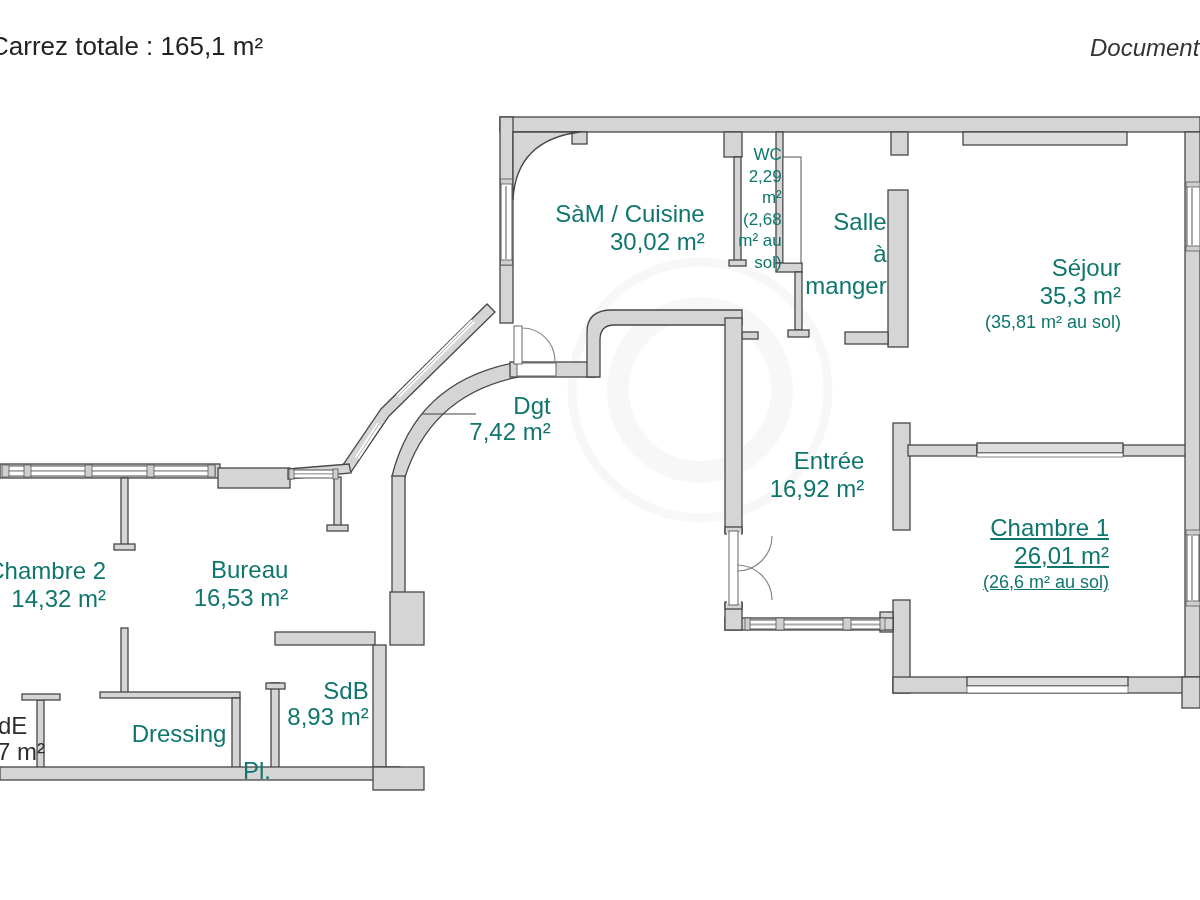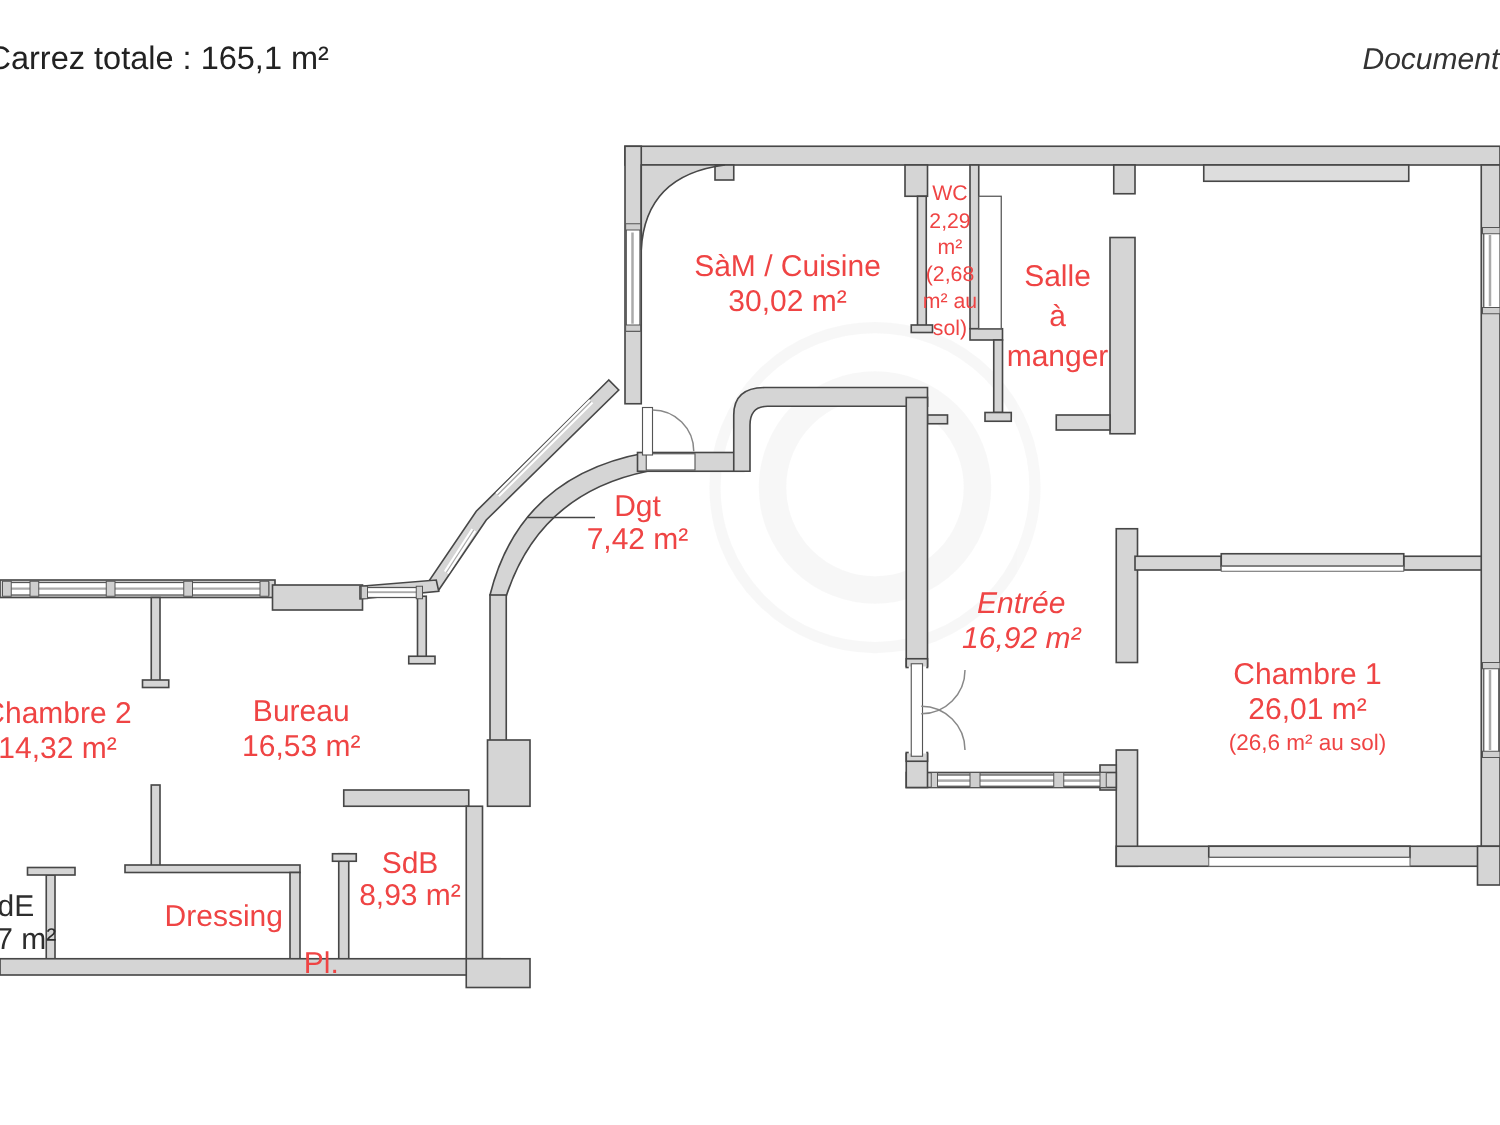--- a/index.html
+++ b/index.html
@@ -1,20 +1,20 @@
 <!DOCTYPE html>
 <html><head>
 <meta charset="utf-8">
 <style>
   html,body{margin:0;padding:0;background:#fff;}
   #stage{position:relative;width:1200px;height:900px;overflow:hidden;background:#ffffff;
          font-family:"Liberation Sans", sans-serif;color:#2d2d2d;}
   #plan-svg{position:absolute;left:0;top:0;}
-  .lbl{position:absolute;text-align:center;transform:translateX(-50%);white-space:nowrap;
-       color:#ef4444;line-height:28px;font-size:24px;}
+  .lbl{position:absolute;text-align:right;transform:translateX(-50%);white-space:nowrap;
+       color:#0f766e;line-height:28px;font-size:24px;}
   .lbl .sub{font-size:18px;line-height:24px;}
   .lbl.noshift{transform:none;}
   .hdr-left{position:absolute;left:-10px;top:31px;font-size:26px;color:#222;white-space:nowrap;}
   .hdr-right{position:absolute;left:1090px;top:34px;font-size:24px;font-style:italic;color:#333;white-space:nowrap;}
   .wc-block{line-height:21.5px;font-size:17px;}
   .salle-block{line-height:32px;}
   .sde-frag{position:absolute;white-space:nowrap;font-size:24px;}
 </style>
 </head>
 <body>
@@ -178,32 +178,37 @@
     <div>m² au</div>
     <div>sol)</div>
   </div>
 
   <div class="lbl salle-block" style="left:846px;top:206px;">
     <div>Salle</div>
     <div>à</div>
     <div>manger</div>
   </div>
 
+  <div class="lbl" style="left:1053px;top:254px;">
+    <div>Séjour</div>
+    <div>35,3 m²</div>
+    <div class="sub">(35,81 m² au sol)</div>
+  </div>
 
   <div class="lbl" style="left:510px;top:393px;line-height:26px;">
     <div>Dgt</div>
     <div>7,42 m²</div>
   </div>
 
-  <div class="lbl" style="left:817px;top:469px;font-style:italic;">
+  <div class="lbl" style="left:817px;top:447px;">
     <div>Entrée</div>
     <div>16,92 m²</div>
   </div>
 
-  <div class="lbl" style="left:1046px;top:526px;">
+  <div class="lbl" style="left:1046px;top:514px;text-decoration:underline;">
     <div>Chambre 1</div>
     <div>26,01 m²</div>
     <div class="sub">(26,6 m² au sol)</div>
   </div>
 
   <div class="lbl noshift" style="left:-14px;top:557px;width:120px;">
     <div>Chambre 2</div>
     <div>14,32 m²</div>
   </div>
 

